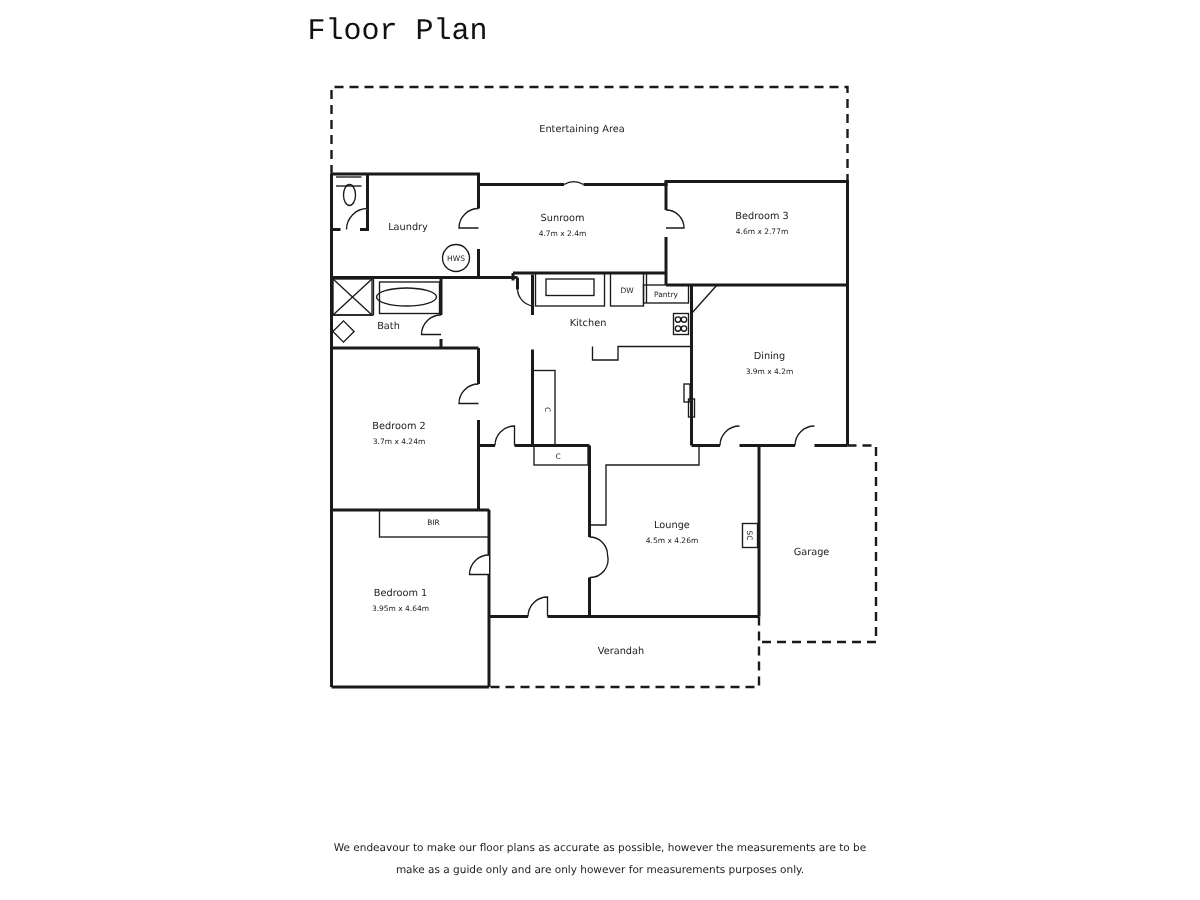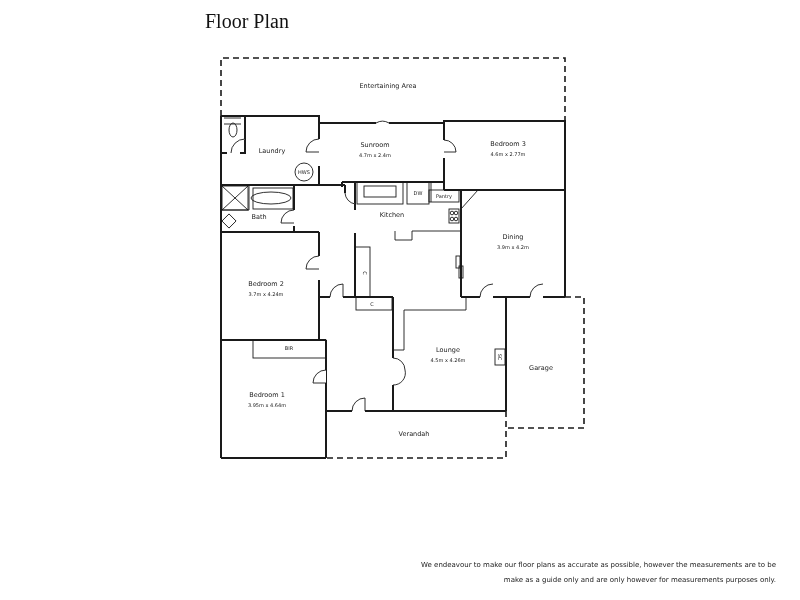--- a/index.html
+++ b/index.html
@@ -1,25 +1,25 @@
 <!DOCTYPE html>
 <html><head>
 <meta charset="utf-8">
 <style>
   html, body { margin:0; padding:0; background:#ffffff; }
   body { width:800px; height:600px; position:relative; overflow:hidden; font-family:"DejaVu Sans", sans-serif; color:#222; }
-  .title { position:absolute; left:205px; top:10px; font-size:20px; color:#111; font-family:Liberation Serif, serif; }
+  .title { position:absolute; left:205px; top:10px; font-size:20px; color:#111; font-family:Liberation Mono, monospace; }
   svg.plan { position:absolute; left:0; top:0; }
   .lbl { font-family:"DejaVu Sans", sans-serif; font-size:6.5px; fill:#222; text-anchor:middle; }
   .dim { font-family:"DejaVu Sans", sans-serif; font-size:5px; fill:#222; text-anchor:middle; }
   .wall { stroke:#1a1a1a; stroke-width:2; fill:none; }
   .thin { stroke:#1a1a1a; stroke-width:0.9; fill:none; }
   .dash { stroke:#1a1a1a; stroke-width:1.6; fill:none; stroke-dasharray:6,4; }
   .door { stroke:#1a1a1a; stroke-width:0.9; fill:#fff; }
-  .disclaimer { position:absolute; left:0; width:776px; text-align:right; font-size:7px; color:#222; font-family:"DejaVu Sans", sans-serif; }
+  .disclaimer { position:absolute; left:12px; width:776px; text-align:center; font-size:7px; color:#222; font-family:"DejaVu Sans", sans-serif; }
   .disclaimer b { font-weight:normal; }
 </style>
 </head>
 <body>
 
 <div class="title">Floor Plan</div>
 
 <svg class="plan" width="800" height="600" viewBox="0 0 800 600">
 
   <g>

